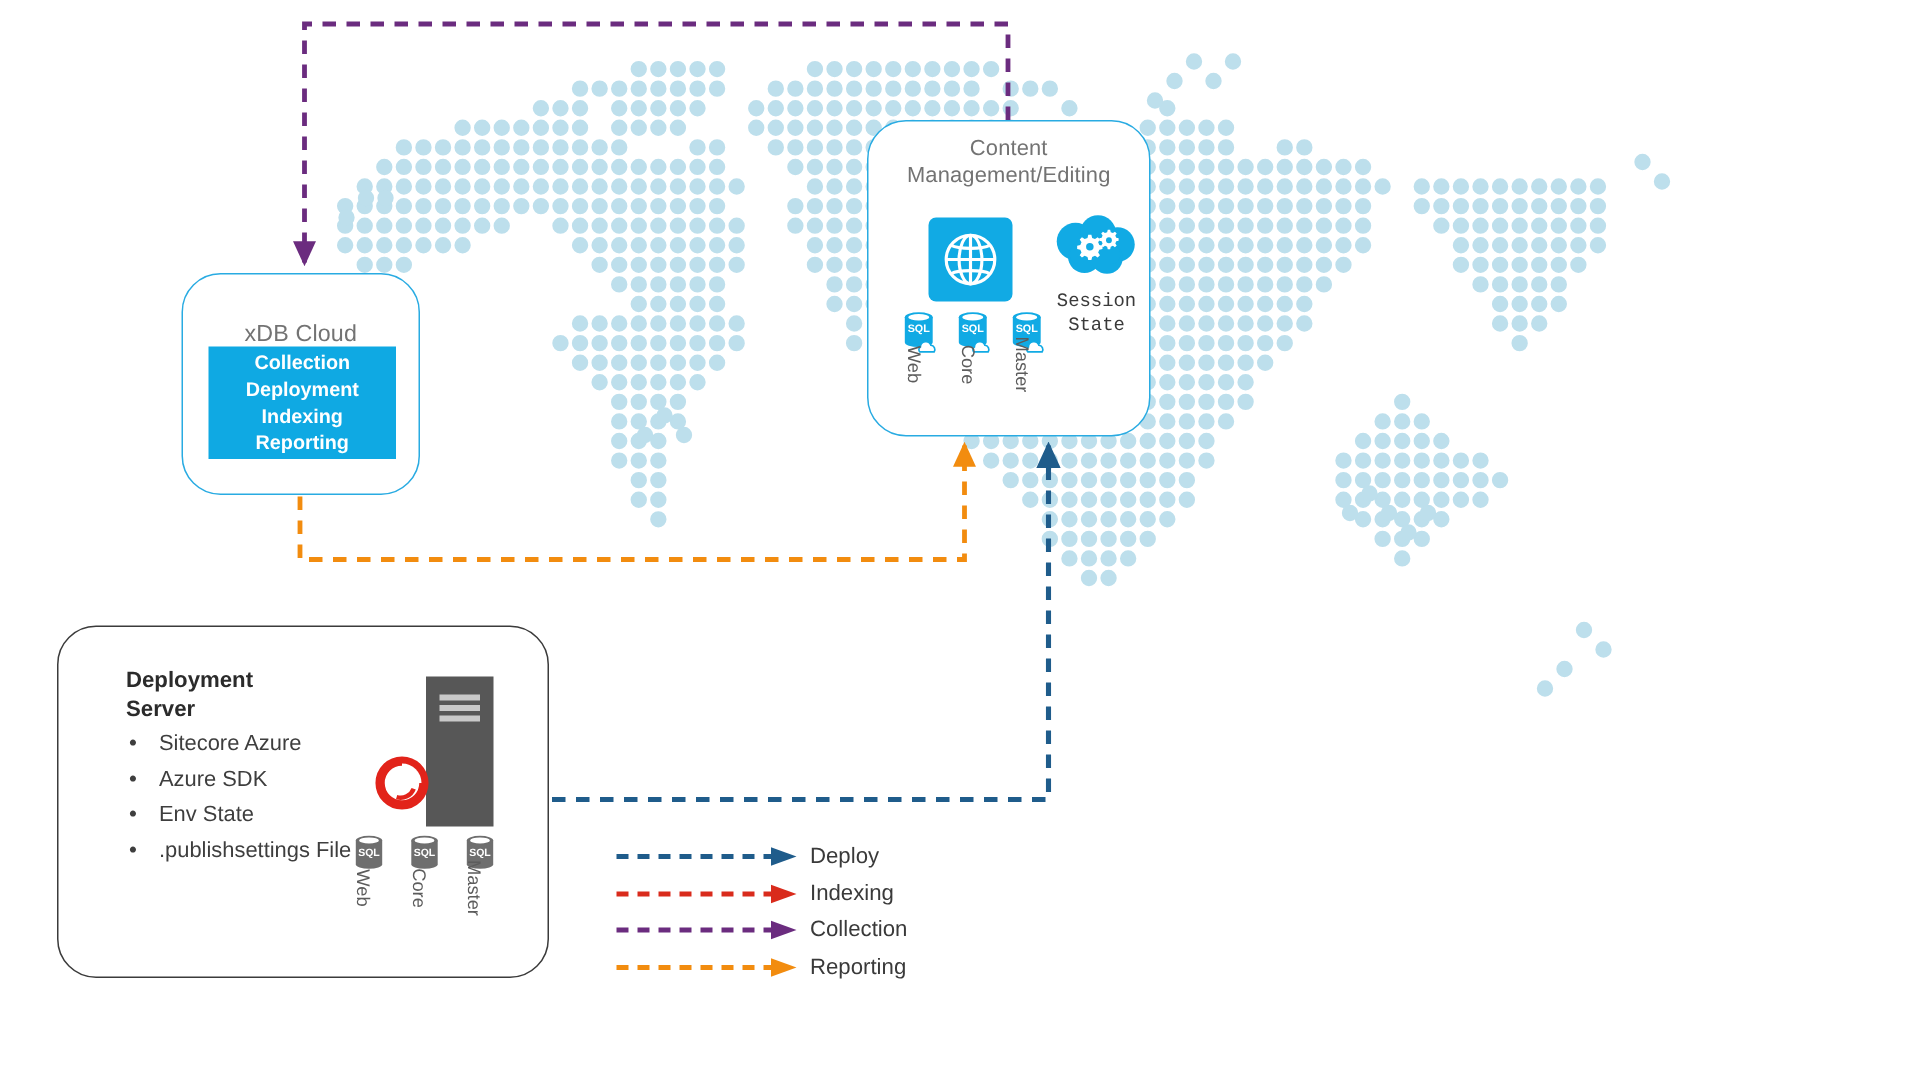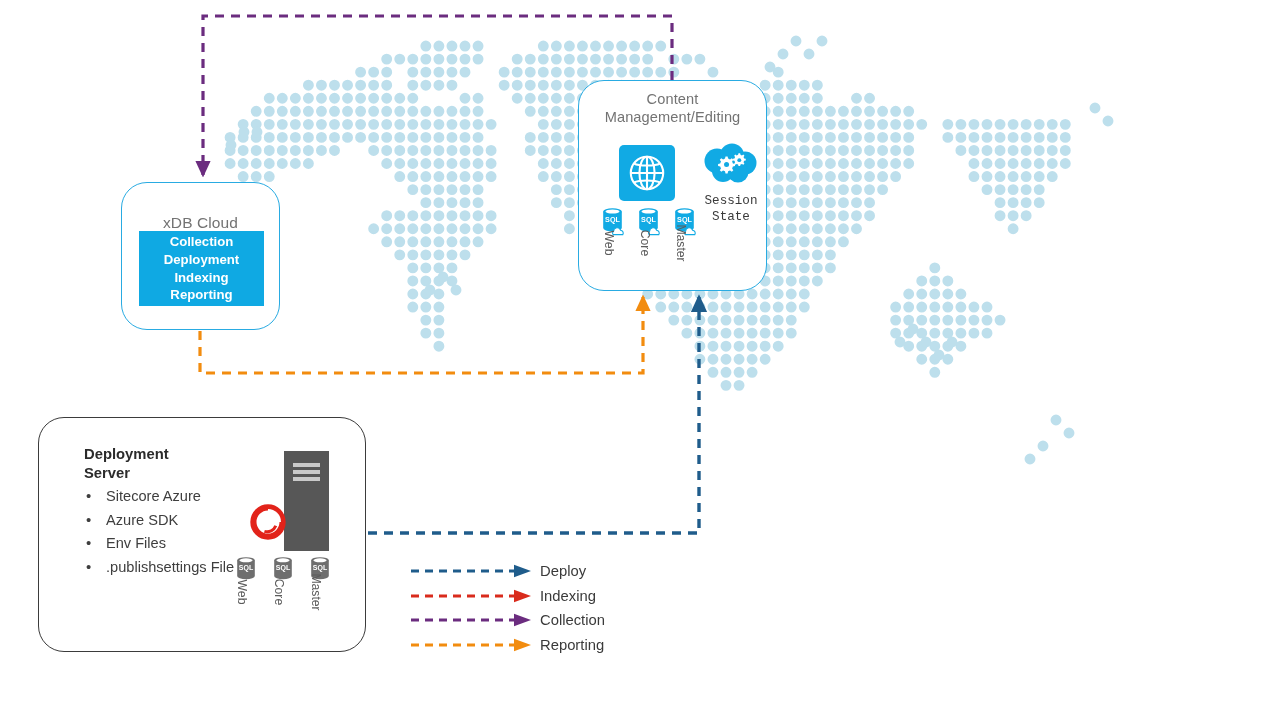--- a/index.html
+++ b/index.html
@@ -367,21 +367,21 @@
   </div>
 
   <div id="deploy-box" class="node-box dark">
     <div id="deploy-heading">
       <div>Deployment</div>
       <div>Server</div>
     </div>
     <ul id="deploy-list">
       <li>Sitecore Azure</li>
       <li>Azure SDK</li>
-      <li>Env Files</li>
+      <li>Env State</li>
       <li>.publishsettings File</li>
     </ul>
 
     <div id="server-graphic">
       <div id="server-tower">
         <div class="server-bar" style="top:12px"></div>
         <div class="server-bar" style="top:19px"></div>
         <div class="server-bar" style="top:26px"></div>
       </div>
       <svg id="sitecore-logo" viewBox="0 0 38 38" aria-hidden="true">

